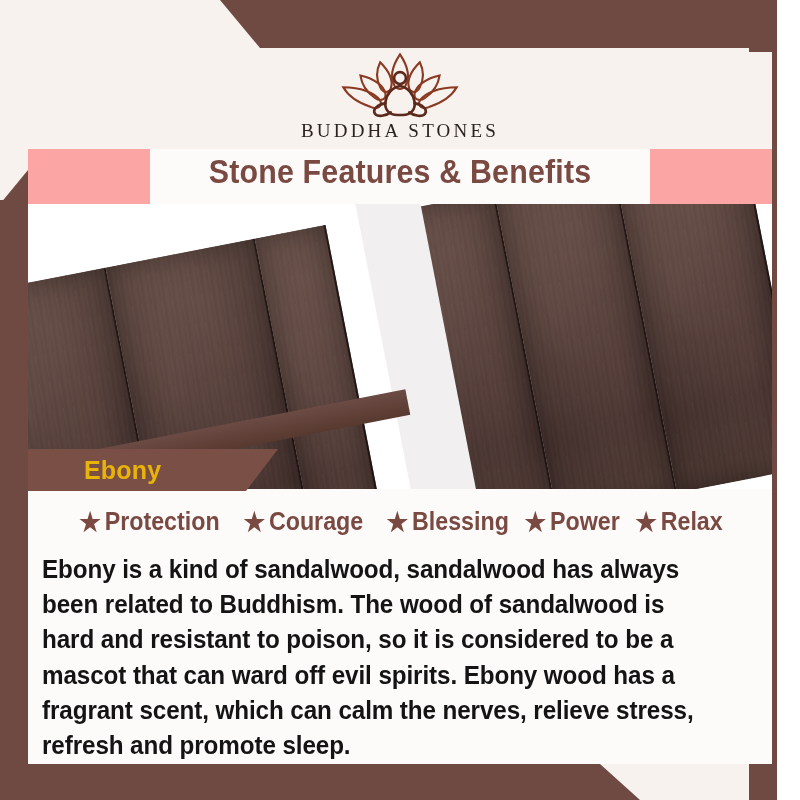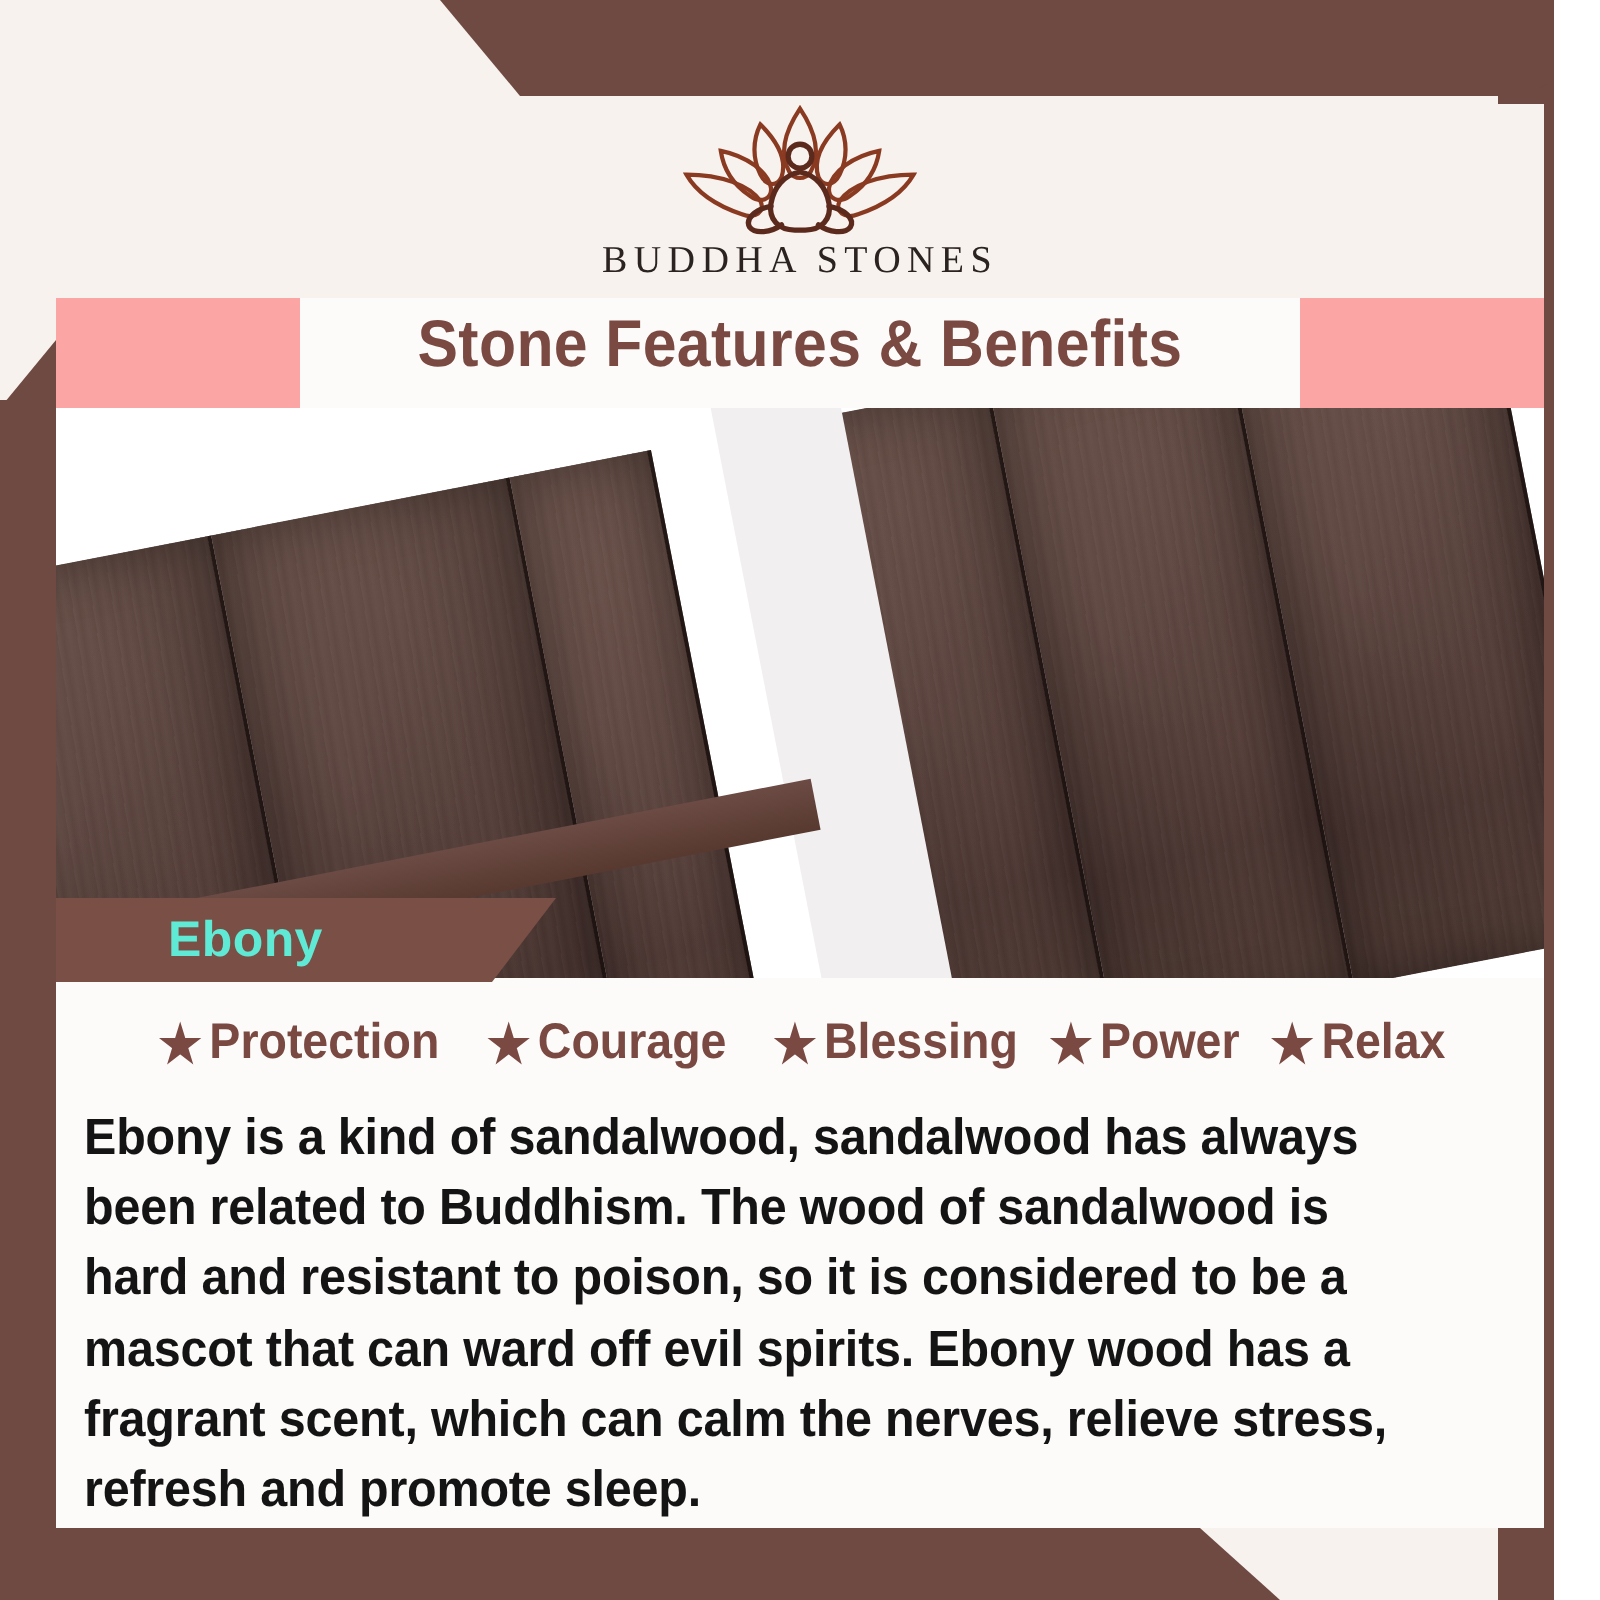--- a/index.html
+++ b/index.html
@@ -205,21 +205,21 @@
     top: 397px;
     width: 250px;
     height: 42px;
     background: #7a4f45;
     clip-path: polygon(0 0, 250px 0, 218px 42px, 0 42px);
     display: flex;
     align-items: center;
   }
   .ebony-label {
     margin-left: 56px;
-    color: #5eead4;
+    color: #eab308;
     font-size: 25px;
     font-weight: bold;
     letter-spacing: 0.2px;
   }
 
   
   .benefits {
     position: absolute;
     left: 0;
     top: 455px;

